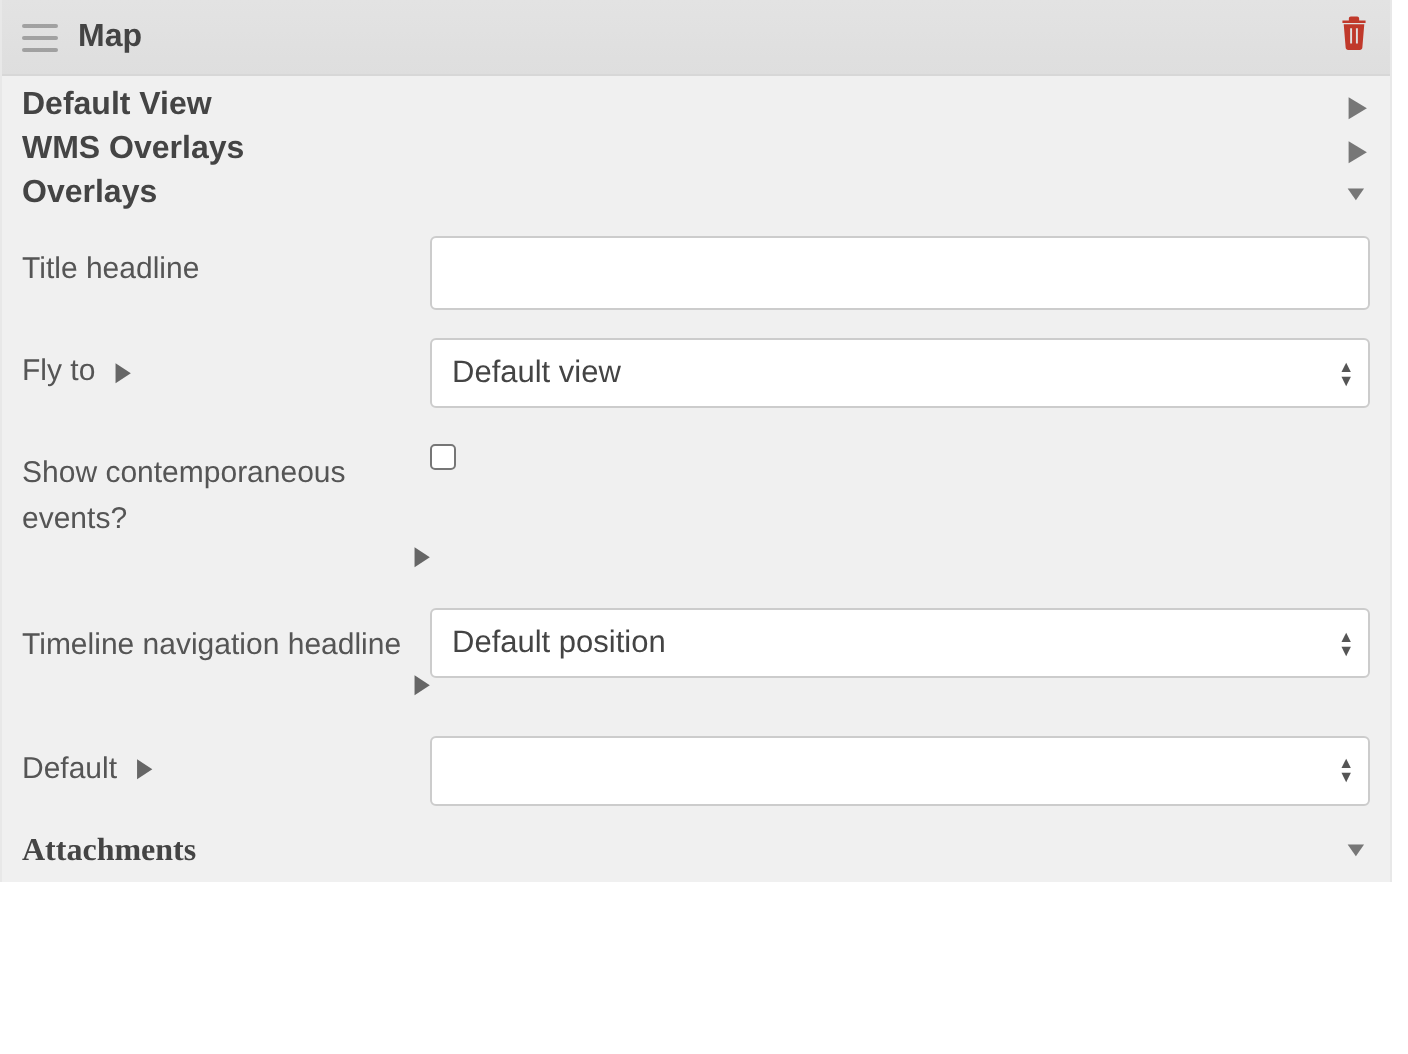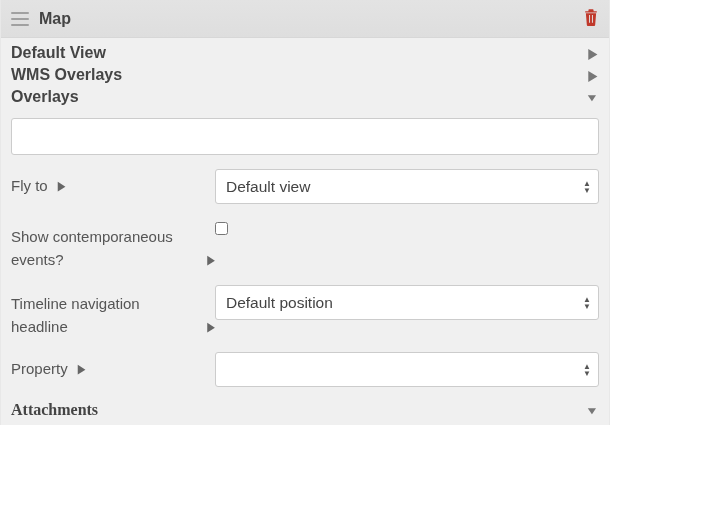--- a/index.html
+++ b/index.html
@@ -5,21 +5,21 @@
   * { box-sizing: border-box; margin: 0; padding: 0; }
   html, body {
     width: 704px;
     height: 527px;
     font-family: -apple-system, BlinkMacSystemFont, "Segoe UI", Helvetica, Arial, sans-serif;
     background: #fff;
     color: #555;
     overflow: hidden;
   }
   .panel {
-    width: 610px;
+    width: 696px;
     background: #f0f0f0;
     border: 1px solid #e8e8e8;
     border-top: none;
     border-bottom: none;
   }
   .titlebar {
     display: flex;
     align-items: center;
     height: 38px;
     padding: 0 10px;
@@ -74,21 +74,21 @@
   }
   .row:last-child { margin-bottom: 6px; }
   .row .lab {
     width: 204px;
     padding-top: 8px;
     font-size: 15px;
     color: #555;
     display: flex;
     align-items: flex-start;
   }
-  .row .lab.multi { line-height: 1.5; }
+  .row .lab.multi { line-height: 1.5; flex-direction: column; }
   .row .lab .label-caret {
     font-size: 10px;
     color: #666;
     margin-left: 10px;
     align-self: center;
     transform: scaleY(1.3);
   }
   .row .lab .label-caret.bottom { align-self: flex-end; margin-bottom: 4px; }
   .row .ctrl { flex: 1; }
 
@@ -166,20 +166,21 @@
   </div>
 
   <div class="section-header">
     <span class="label">Overlays</span>
     <span class="caret down">▼</span>
   </div>
 
   <div class="form-area">
 
     <div class="row">
+      <div class="lab">Title headline</div>
       <div class="ctrl">
         <input type="text" value="" style="">
       </div>
     </div>
 
 
     <div class="row">
       <div class="lab">
         <span>Fly to</span>
         <span class="label-caret">▶</span>
@@ -220,21 +221,21 @@
           <div class="arrows">
               <span>▲</span>
               <span>▼</span>
             </div>
         </div>
       </div>
     </div>
 
     <div class="row">
       <div class="lab">
-        <span>Property</span>
+        <span>Default</span>
         <span class="label-caret">▶</span>
       </div>
       <div class="ctrl">
         <div class="select-wrap">
           <select>
             <option></option>
           </select>
           <div class="arrows">
               <span>▲</span>
               <span>▼</span>

